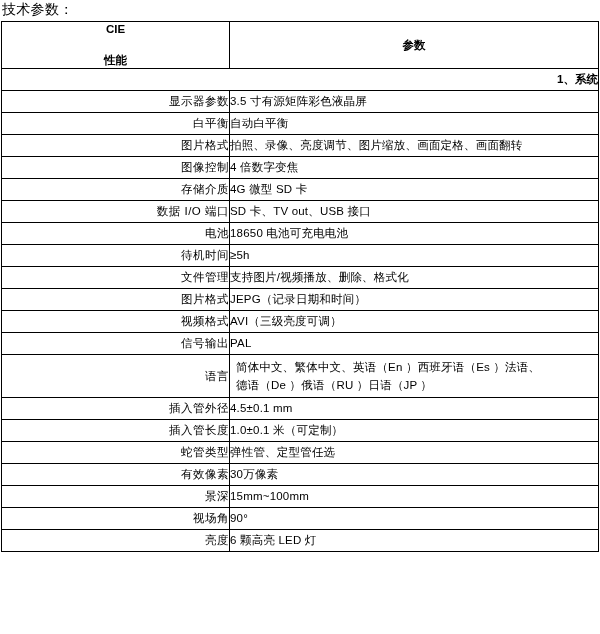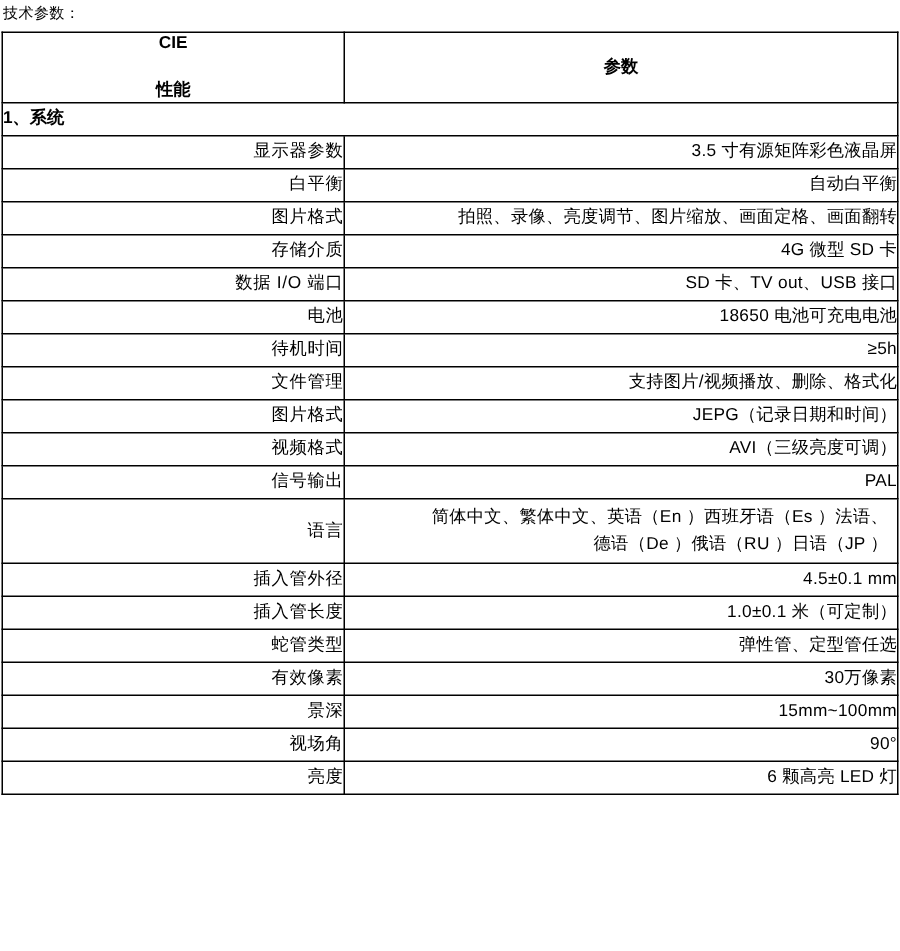--- a/index.html
+++ b/index.html
@@ -15,21 +15,21 @@
     overflow: hidden;
   }
   .page {
     width: 600px;
     height: 634px;
     position: relative;
     box-sizing: border-box;
     padding: 0;
   }
   .intro {
-    font-size: 10px;
+    font-size: 14px;
     line-height: 14px;
     padding: 3px 0 4px 2px;
     color: #000;
     letter-spacing: 0.3px;
     font-family: Liberation Serif, serif;
   }
   table.spec {
     border-collapse: collapse;
     width: 598px;
     margin-left: 1px;
@@ -52,31 +52,31 @@
     font-size: 12.5px;
     height: 44px;
     padding: 2px 0;
   }
   td.hdr .l1 { display: block; }
   td.hdr .l2 { display: block; margin-top: 16px; }
 
   td.section {
     font-weight: bold;
     font-size: 12.5px;
-    text-align: left;
+    text-align: right;
     padding-left: 10px;
     height: 21px;
   }
   td.label {
     text-align: right;
     height: 21px;
     letter-spacing: 0.5px;
   }
   td.value {
-    text-align: right;
+    text-align: left;
     height: 21px;
     letter-spacing: 0.2px;
   }
   td.value.two-line {
     height: 40px;
     line-height: 18px;
     padding: 1px 6px;
   }
   td.label.tall {
     height: 40px;
@@ -111,20 +111,24 @@
         <td class="label">显示器参数</td>
         <td class="value">3.5 寸有源矩阵彩色液晶屏</td>
       </tr>
       <tr>
         <td class="label">白平衡</td>
         <td class="value">自动白平衡</td>
       </tr>
       <tr>
         <td class="label">图片格式</td>
         <td class="value">拍照、录像、亮度调节、图片缩放、画面定格、画面翻转</td>
+      </tr>
+      <tr>
+        <td class="label">图像控制</td>
+        <td class="value">4 倍数字变焦</td>
       </tr>
       <tr>
         <td class="label">存储介质</td>
         <td class="value">4G 微型 SD 卡</td>
       </tr>
       <tr>
         <td class="label">数据 I/O 端口</td>
         <td class="value">SD 卡、TV out、USB 接口</td>
       </tr>
       <tr>

